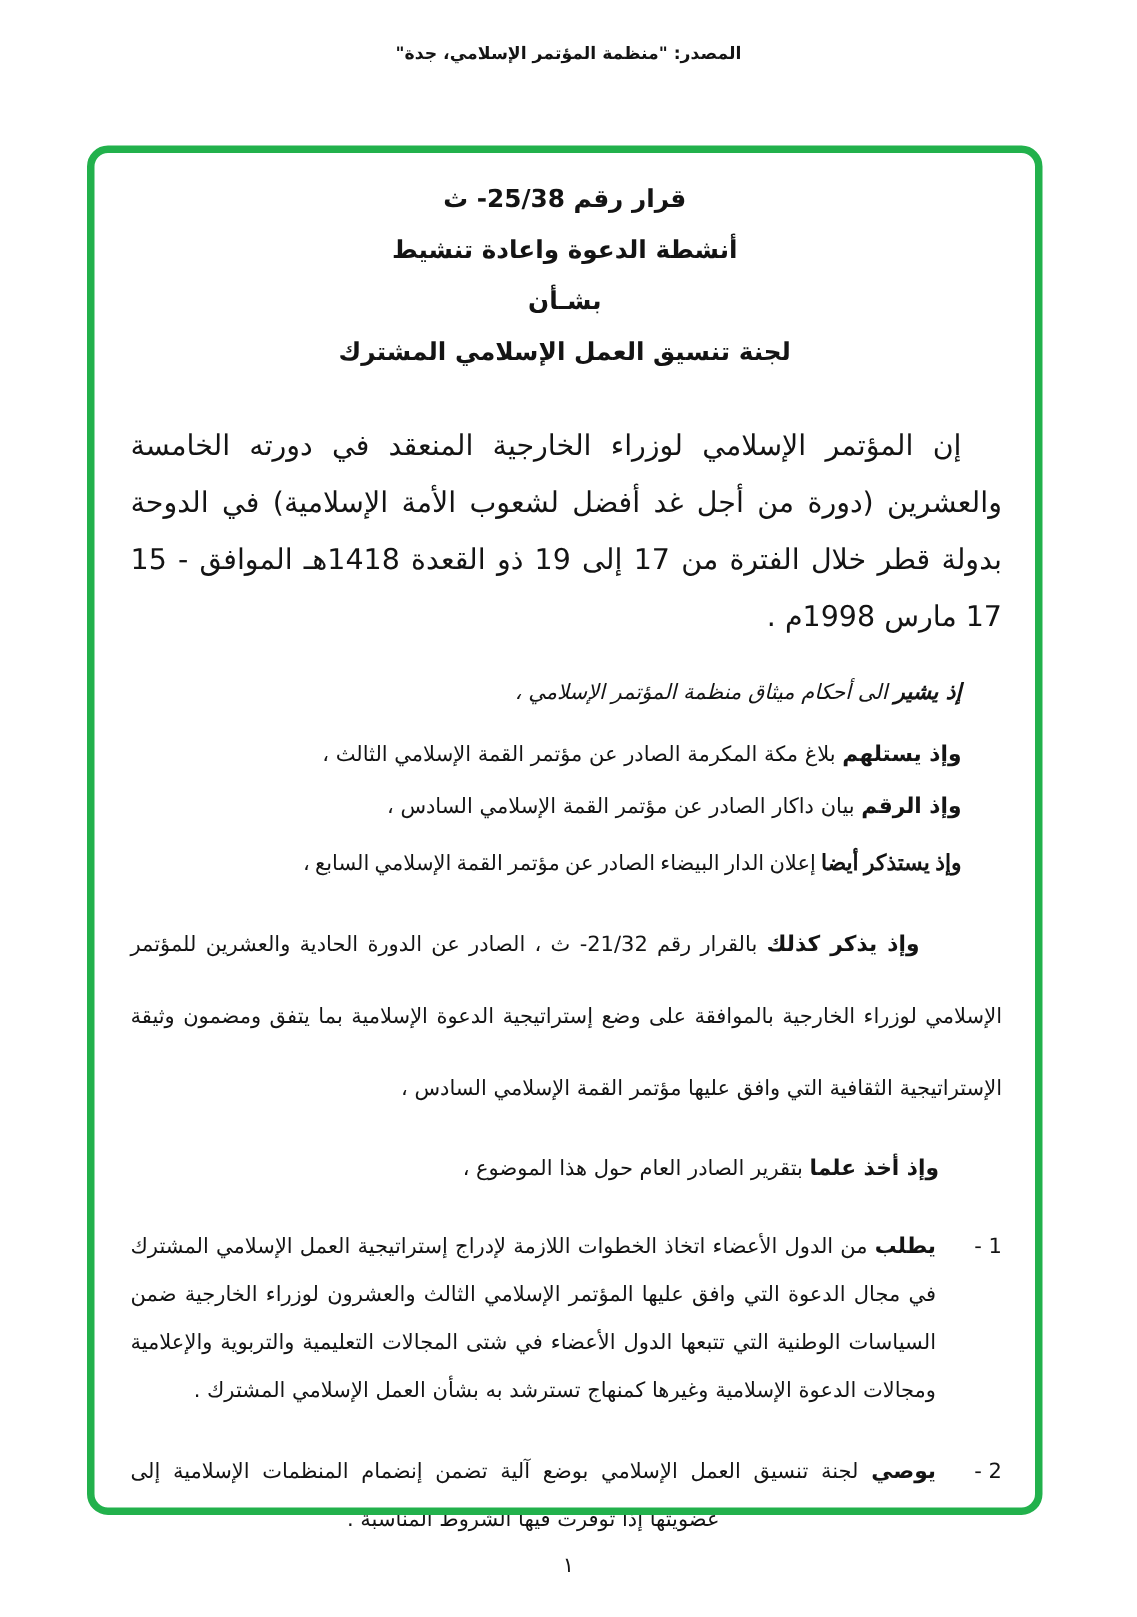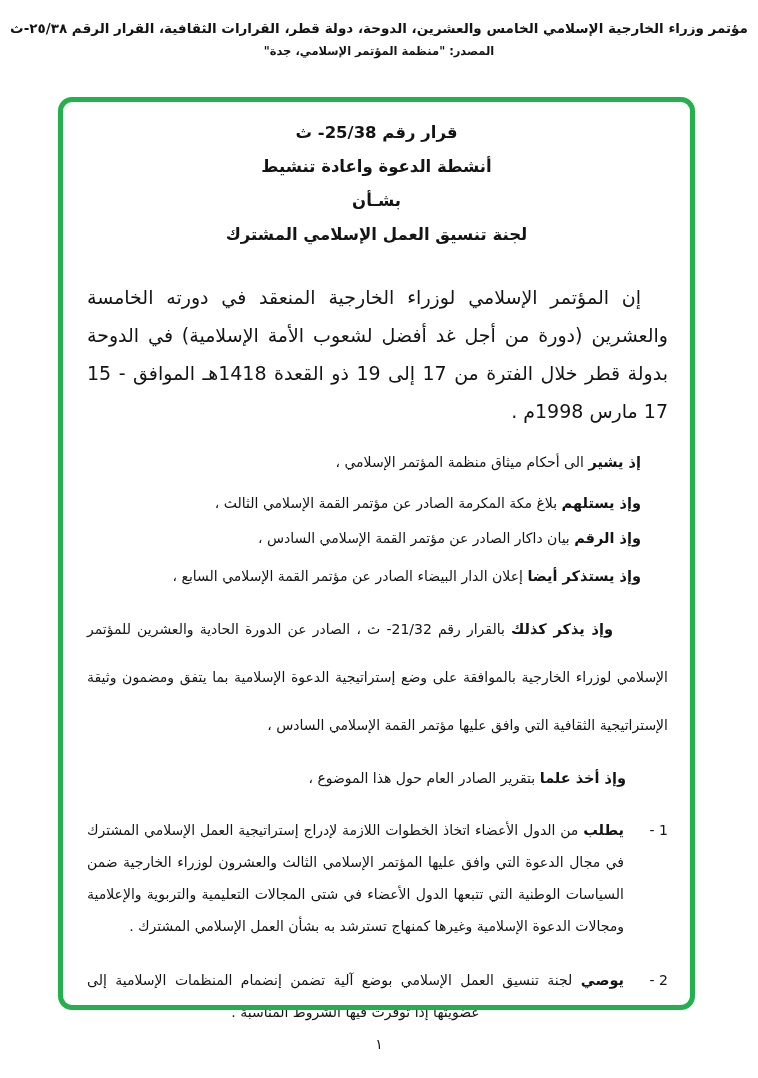--- a/index.html
+++ b/index.html
@@ -52,24 +52,24 @@
     line-height:38px;
     text-align:justify;
     text-indent:27px;
   }
   .clause{
     margin:0 22px 0 24px;
     font-size:14px;
     line-height:32px;
     text-align:justify;
   }
-  .clause.c1{margin-top:16px;padding-right:27px;}
+  .clause.c1{margin-top:16px;padding-right:27px;font-style:italic;}
   .clause.c2{margin-top:9px;padding-right:27px;}
   .clause.c3{margin-top:3px;padding-right:27px;}
-  .clause.c4{margin-top:6px;padding-right:27px;}
+  .clause.c4{margin-top:6px;padding-right:27px;font-family:Liberation Serif, serif;}
   .clause.c5{margin-top:13px;text-indent:55px;line-height:48px;}
   .clause.c6{margin-top:13px;padding-right:42px;}
   .lead{font-weight:bold;font-size:14.5px;}
   .doc-item{
     position:relative;
     margin:20px 22px 0 24px;
     padding-right:44px;
     font-size:14px;
     line-height:32px;
     text-align:justify;
@@ -86,21 +86,20 @@
   .page-number{
     position:absolute;left:0;right:0;top:1036px;
     text-align:center;
     font-size:14px;
   }
 </style>
 </head>
 <body>
 
 <div class="doc-header">
-  <div class="h1">مؤتمر وزراء الخارجية الإسلامي الخامس والعشرين، الدوحة، دولة قطر، القرارات الثقافية، القرار الرقم ٢٥/٣٨-ث</div>
   <div class="h2">المصدر: "منظمة المؤتمر الإسلامي، جدة"</div>
 </div>
 
 <div class="green-frame"></div>
 
 <div class="content">
 
   <div class="title-block">
     <div>قرار رقم 25/38- ث</div>
     <div>أنشطة الدعوة واعادة تنشيط</div>

